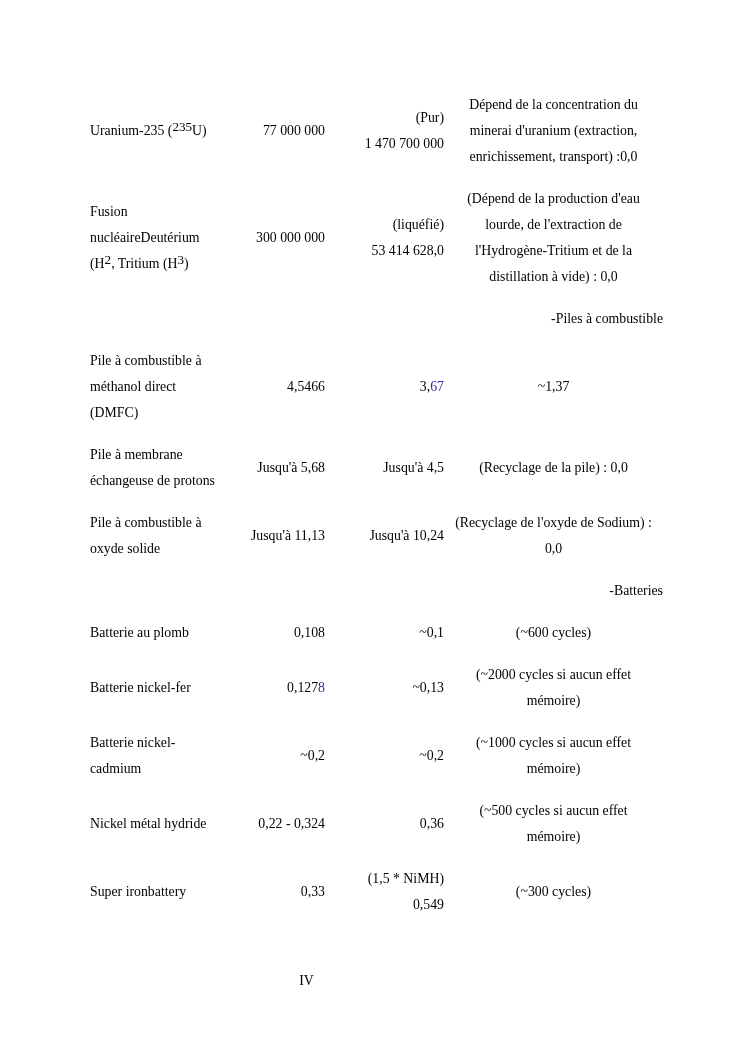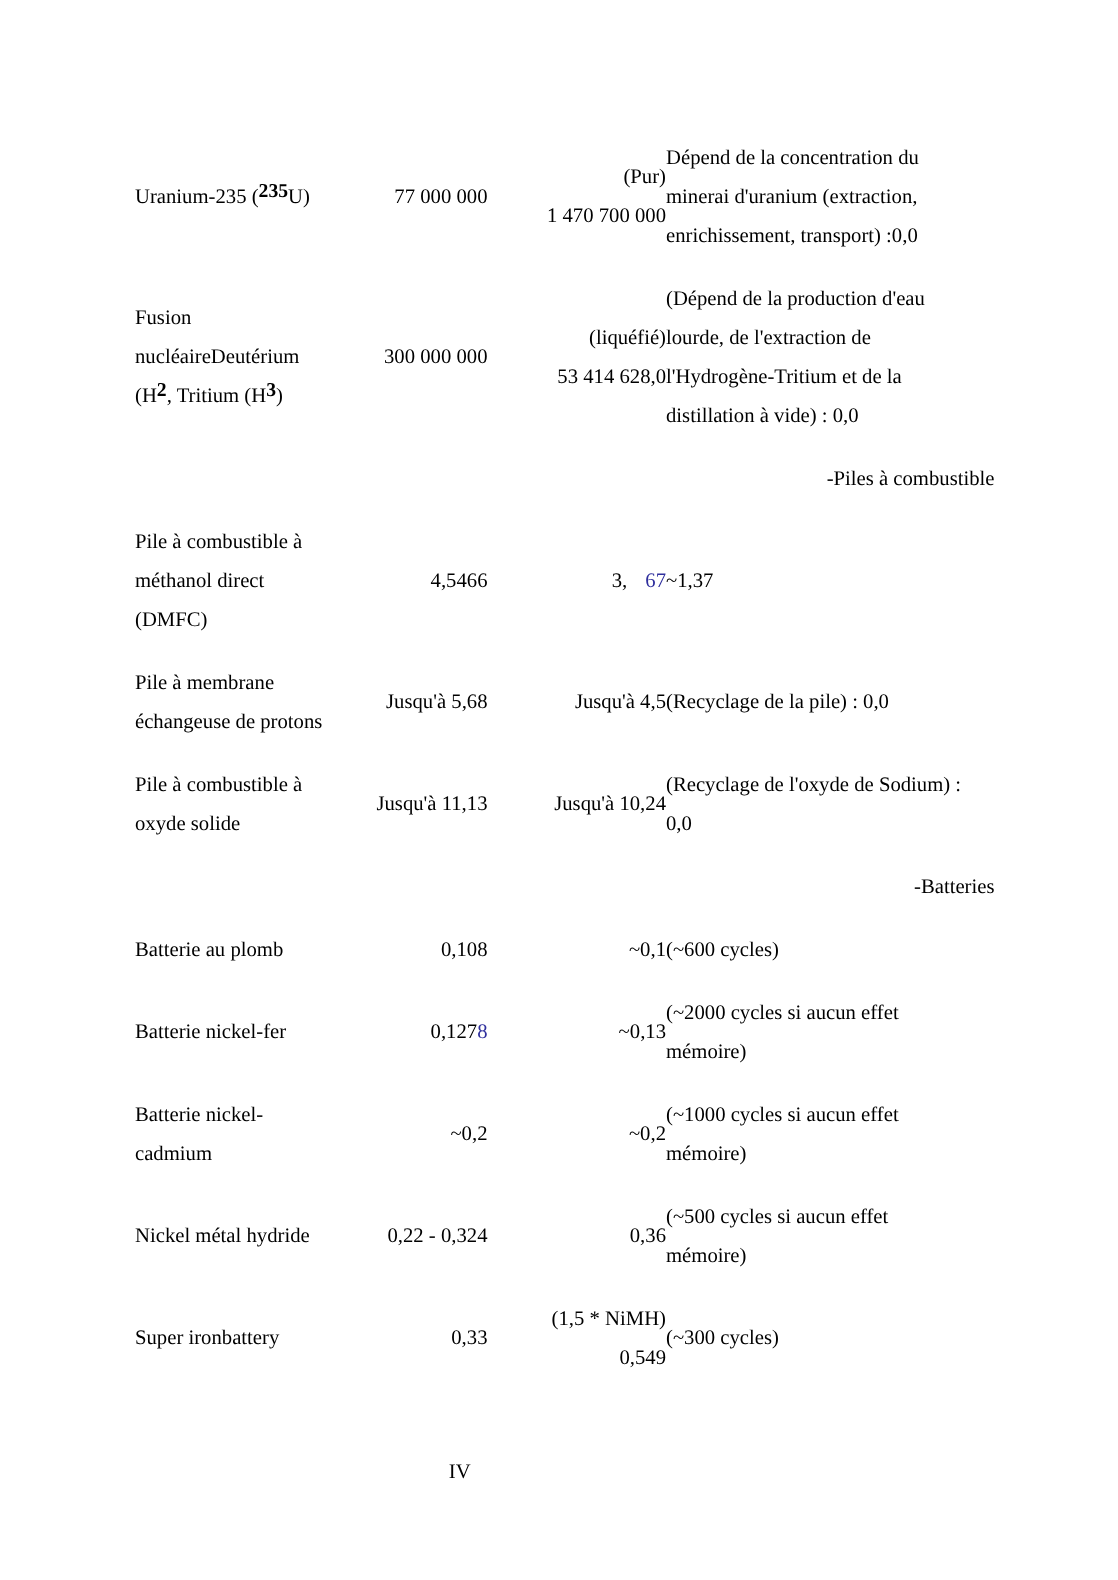--- a/index.html
+++ b/index.html
@@ -27,36 +27,35 @@
     border-spacing: 0 16px;
   }
   td {
     padding: 0;
     vertical-align: middle;
     line-height: 26px;
   }
   td.c1 { text-align: left;  white-space: pre-line; }
   td.c2 { text-align: right; white-space: pre-line; }
   td.c3 { text-align: right; white-space: pre-line; }
-  td.c4 { text-align: left; white-space: pre-line; }
+  td.c4 { text-align: center; white-space: pre-line; }
   td.c1.rich { white-space: normal; }
   td.section-cell {
     text-align: right;
     white-space: normal;
   }
   .dash {
     display: inline-block;
     margin-left: 27px;
     width: 20px;
   }
   .sup {
     font-size: 0.95em;
     position: relative;
     top: -4.5px;
-    font-weight: bold;
   }
   .fn-link {
     color: #2f2f9d;
   }
   .footer {
     width: 613px;
     margin-top: 34px;
     text-align: center;
     line-height: 26px;
   }
@@ -97,21 +96,21 @@
 
       <tr>
         <td class="section-cell" colspan="4"><span class="dash">-</span><span>Piles à combustible</span></td>
       </tr>
 
       <tr>
         <td class="c1">Pile à combustible à
 méthanol direct
 (DMFC)</td>
         <td class="c2">4,5466</td>
-        <td class="c3"><span>3,</span><span class="fn-link" style="color: rgb(47, 47, 157); margin-left: 12px;">67</span></td>
+        <td class="c3"><span>3,</span><span class="fn-link" style="color: rgb(47, 47, 157);">67</span></td>
         <td class="c4">~1,37</td>
       </tr>
 
       <tr>
         <td class="c1">Pile à membrane
 échangeuse de protons</td>
         <td class="c2">Jusqu'à 5,68</td>
         <td class="c3">Jusqu'à 4,5</td>
         <td class="c4">(Recyclage de la pile) : 0,0</td>
       </tr>

